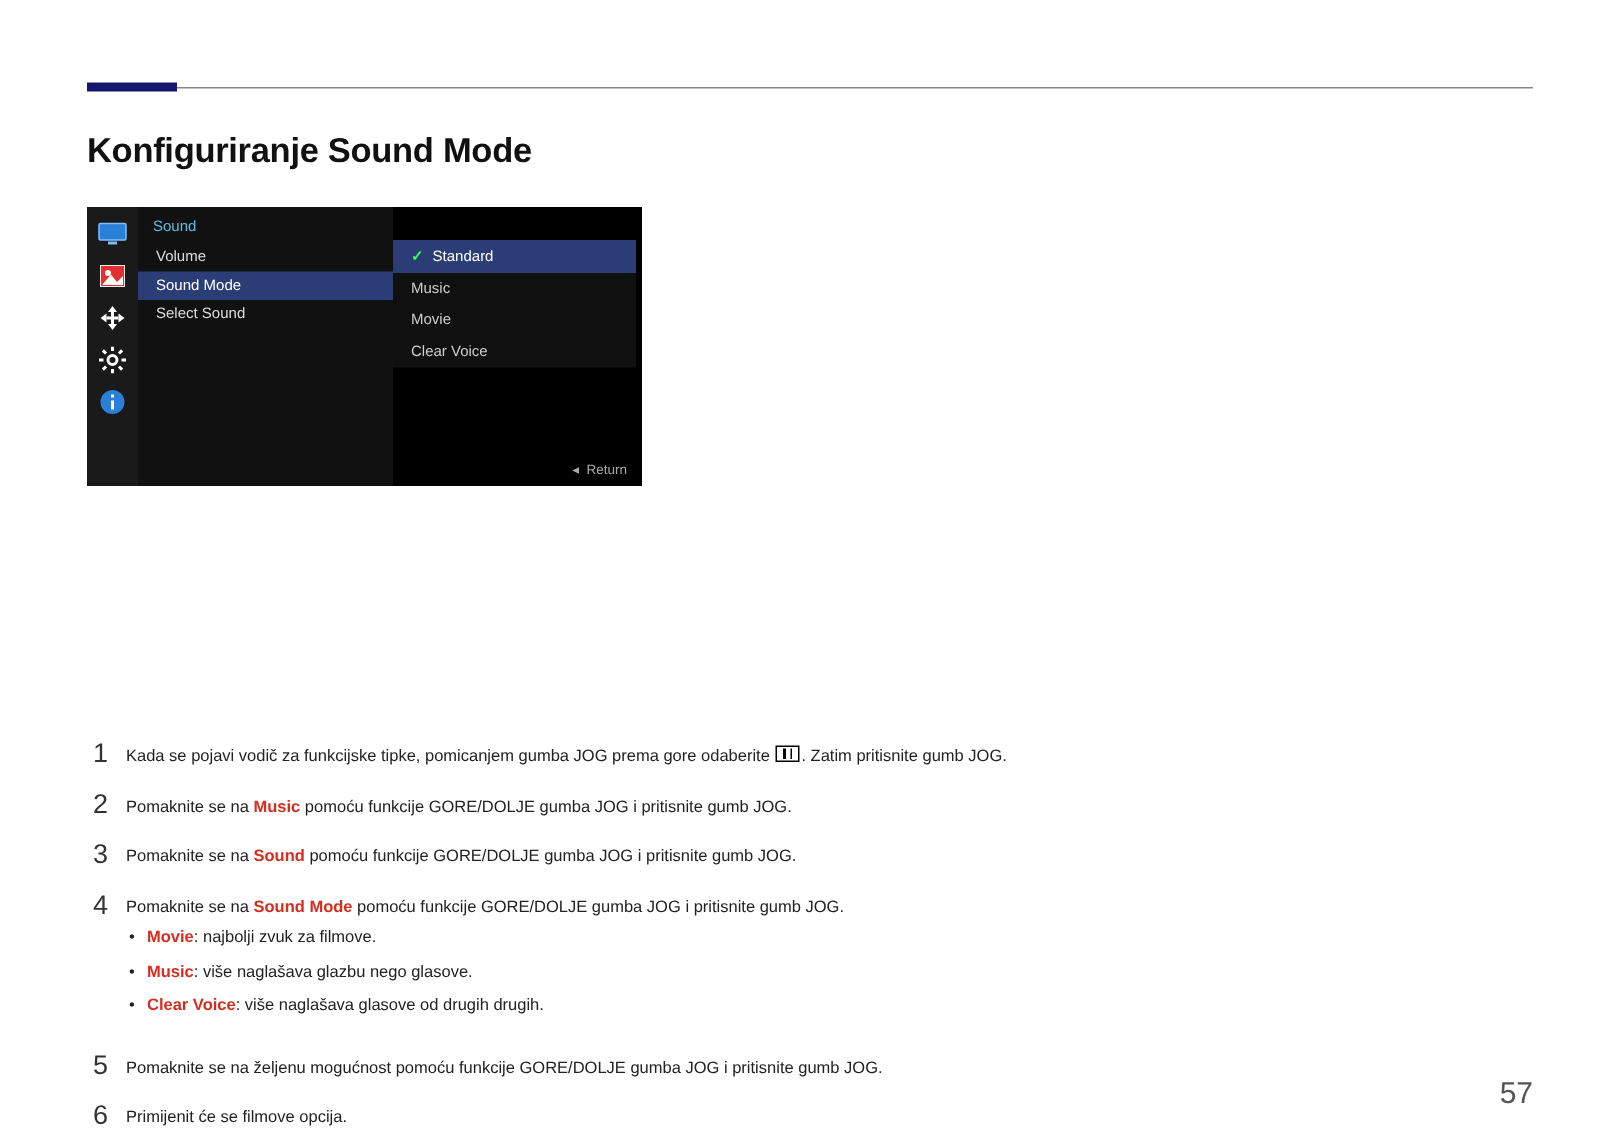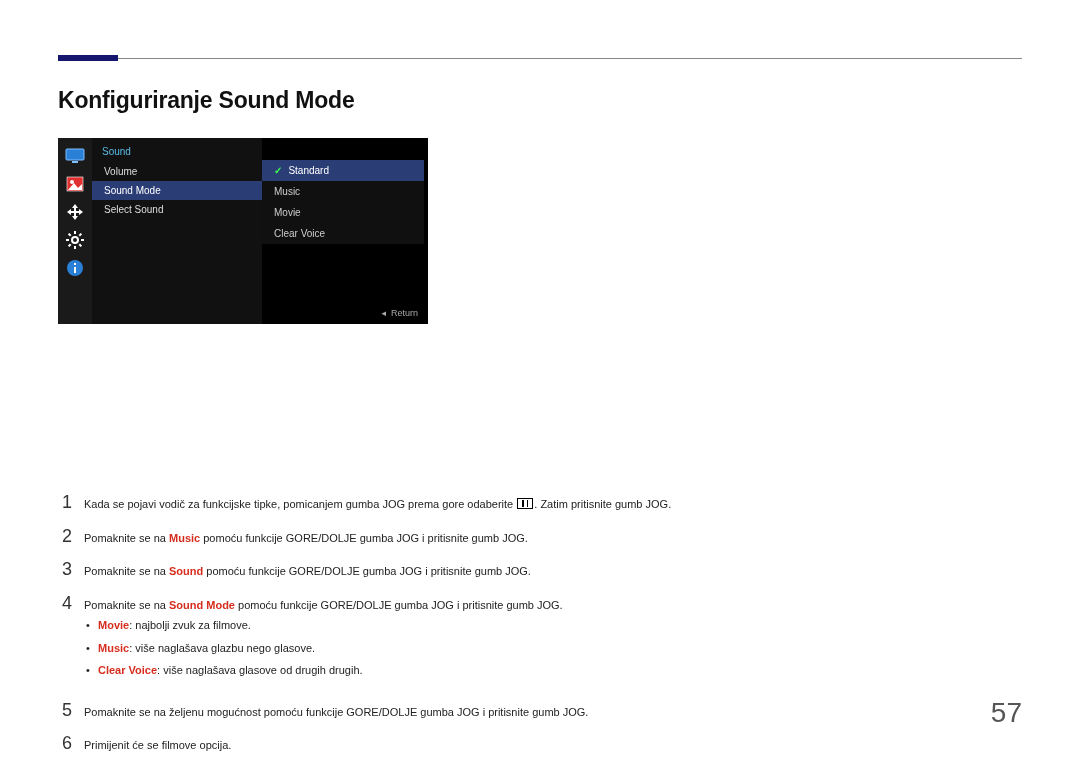--- a/index.html
+++ b/index.html
@@ -41,21 +41,21 @@
 .em-red { color: #d62d1e; font-weight: 700; }
 .iconbox { display: inline-block; width: 16px; height: 11px; border: 1.4px solid #000; position: relative; vertical-align: -1px; margin: 0 1px; }
 .iconbox::before, .iconbox::after { content: ""; position: absolute; top: 1px; bottom: 1px; width: 1.3px; background: #000; }
 .iconbox::before { left: 4px; }
 .iconbox::after { right: 4px; }
 
 .bullets { list-style: none; margin: 4px 0 8px 0; }
 .bullets li { position: relative; padding-left: 14px; margin-bottom: 6px; font-size: 11px; }
 .bullets li::before { content: "•"; position: absolute; left: 2px; top: 0; color: #222; font-size: 11px; }
 
-.pageno { position: absolute; right: 58px; bottom: 34px; font-size: 28px; color: #555; }
+.pageno { position: absolute; right: 58px; bottom: 22px; font-size: 20px; color: #555; }
 </style>
 </head>
 <body>
 
 <div class="page">
   <div class="top-rule"></div>
 
   <div class="cols">
     <div class="left">
       <h1>Konfiguriranje Sound Mode</h1>

